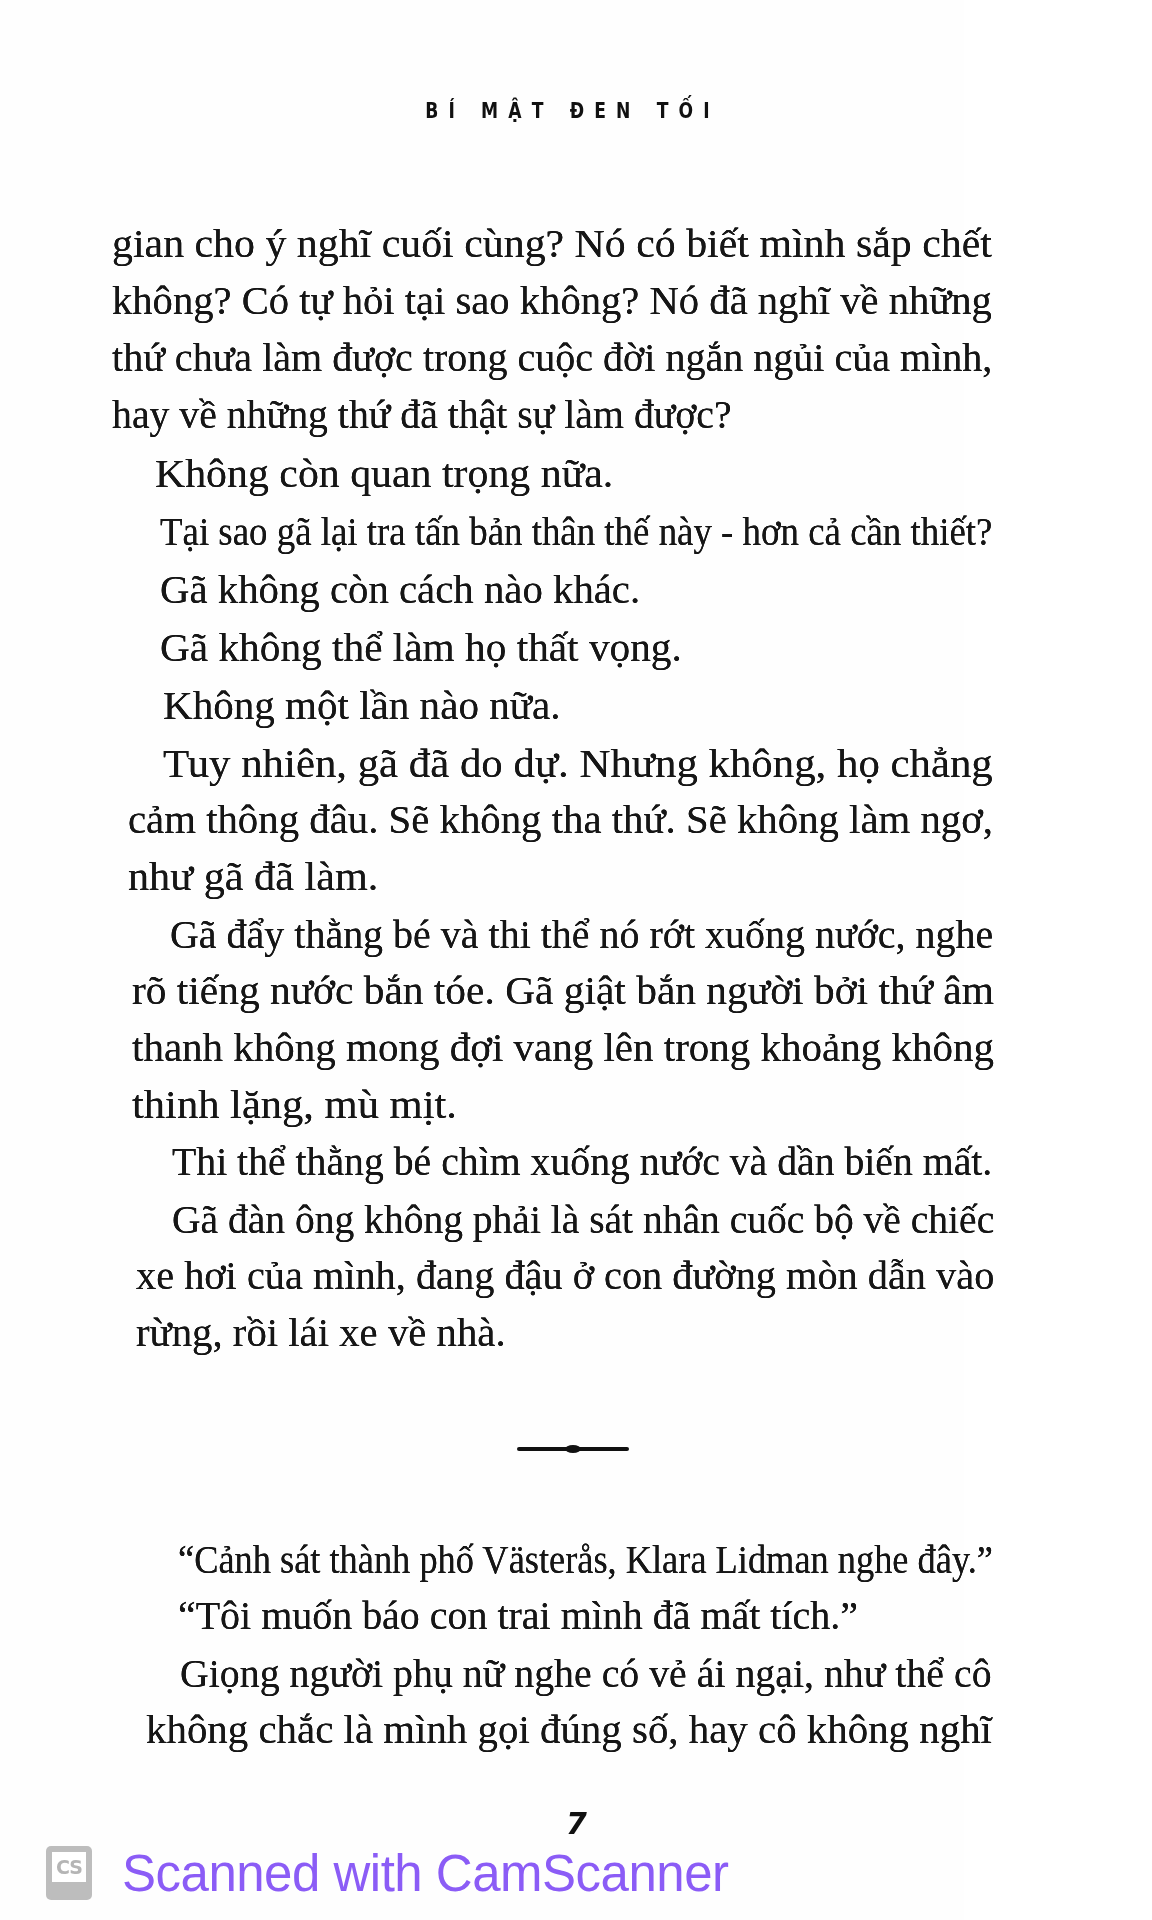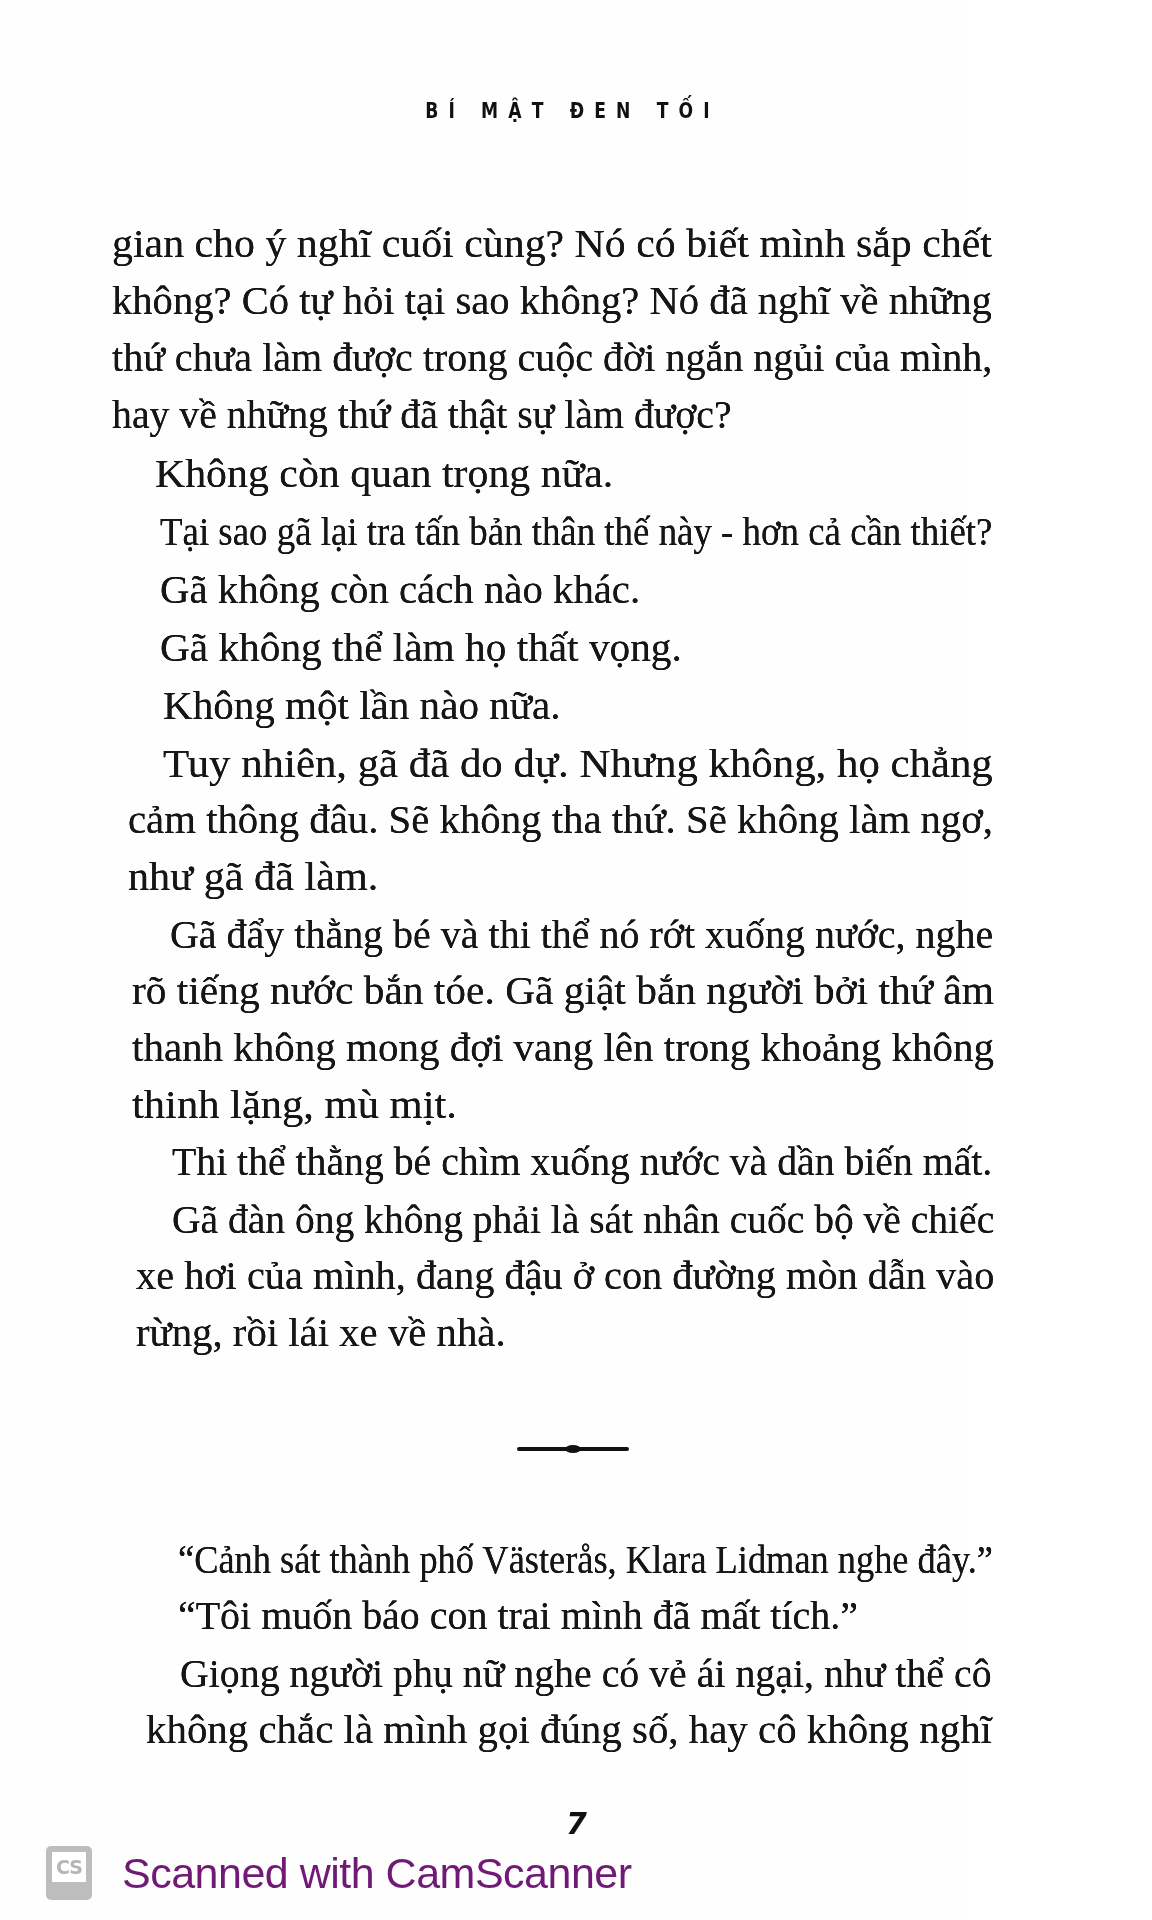--- a/index.html
+++ b/index.html
@@ -105,22 +105,22 @@
       align-items: center;
       justify-content: center;
       font-family: "DejaVu Sans", "Liberation Sans", sans-serif;
       font-weight: bold;
       font-size: 19px;
       color: #b5b5b5;
       letter-spacing: -1px;
     }
     .watermark-text {
       font-family: "Liberation Sans", "DejaVu Sans", sans-serif;
-      font-size: 43px;
-      color: #701a75;
+      font-size: 51px;
+      color: #8b5cf6;
       letter-spacing: -0.5px;
     }
   </style>
 </head>
 <body>
 
 <div class="page">
 
   <div class="running-header">BÍ MẬT ĐEN TỐI</div>
 

